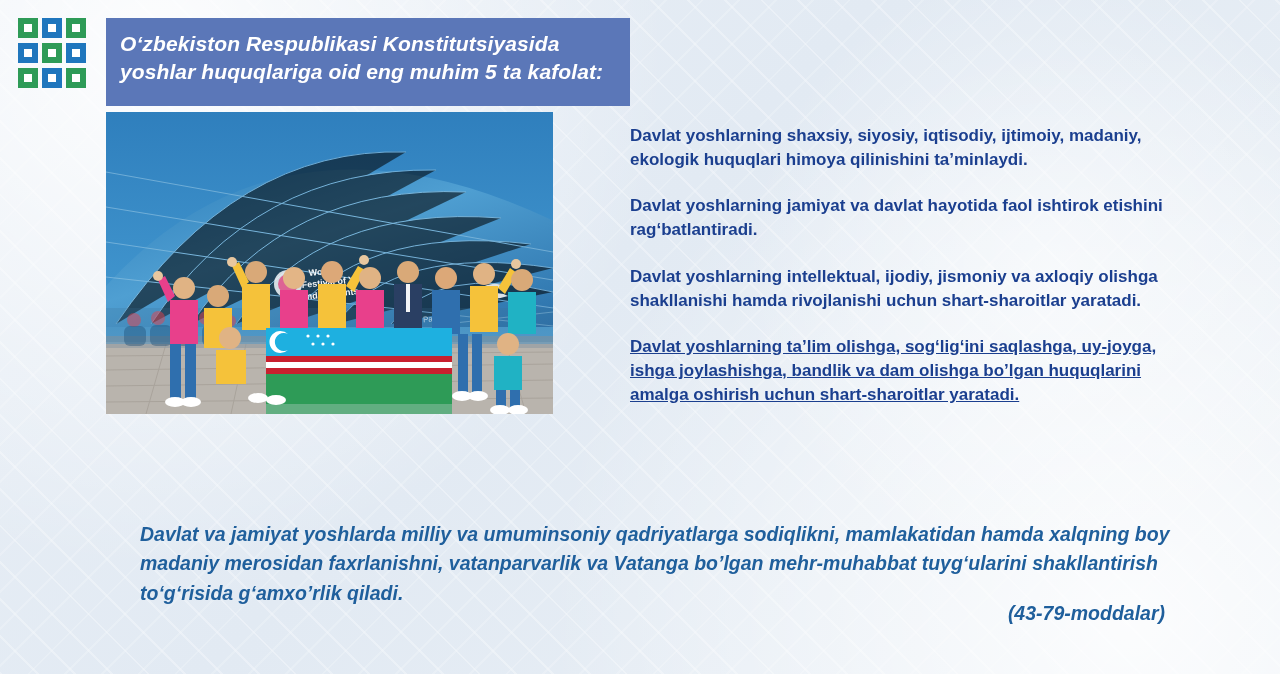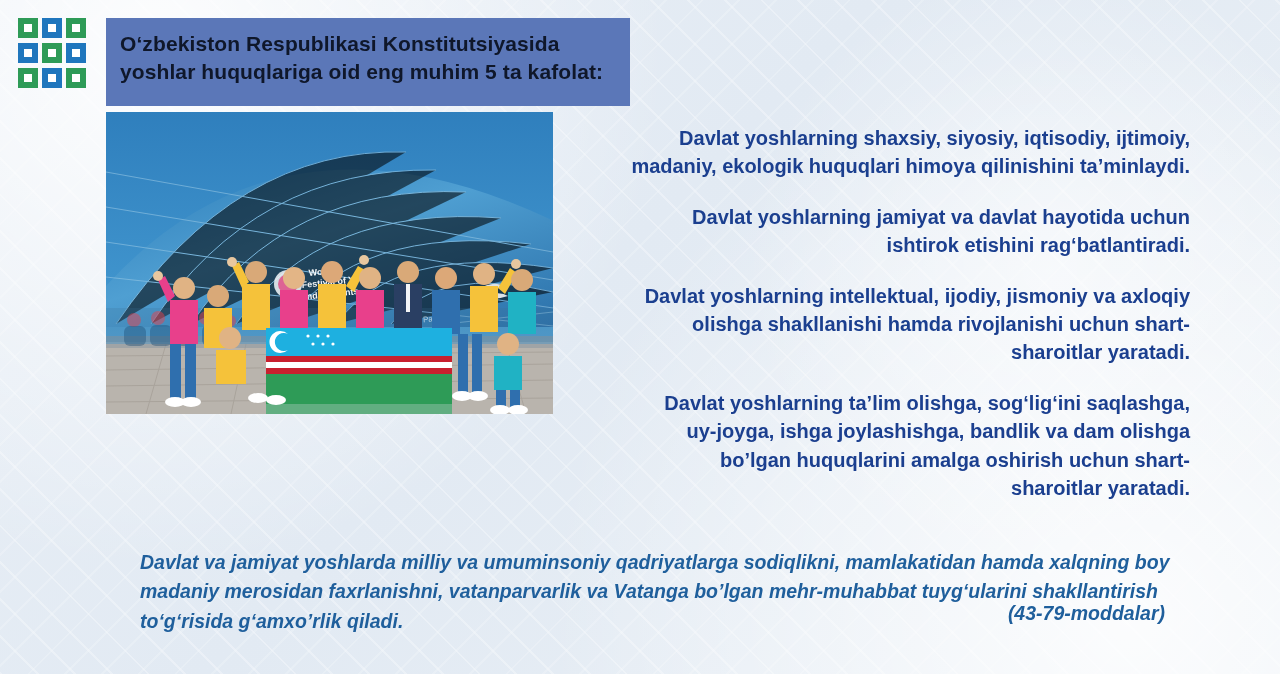--- a/index.html
+++ b/index.html
@@ -58,25 +58,26 @@
     position: absolute;
     left: 106px;
     top: 18px;
     width: 524px;
     min-height: 88px;
     background: #5b77b8;
     padding: 12px 16px 14px 14px;
     box-sizing: border-box;
   }
   .title-text {
-    color: #0f172a;
+    color: #ffffff;
     font-size: 21px;
     line-height: 1.33;
     font-weight: bold;
     letter-spacing: 0.1px;
+    font-style: italic;
   }
 
   
   .photo {
     position: absolute;
     left: 106px;
     top: 112px;
     width: 447px;
     height: 302px;
     overflow: hidden;
@@ -86,33 +87,32 @@
 
   
   .bullets {
     position: absolute;
     left: 630px;
     top: 124px;
     width: 560px;
   }
   .bullet {
     color: #1b3f8f;
-    font-size: 20px;
+    font-size: 17px;
     line-height: 1.42;
     font-weight: bold;
     margin-bottom: 22px;
-    text-align: right;
-  }
-  .bullet:last-child { margin-bottom: 0; }
+  }
+  .bullet:last-child { margin-bottom: 0; text-decoration: underline; }
 
   
   .footer-note {
     position: absolute;
     left: 140px;
-    top: 548px;
+    top: 520px;
     width: 1060px;
     color: #1f5f9c;
     font-size: 19.5px;
     line-height: 1.5;
     font-weight: bold;
     font-style: italic;
   }
   .footer-ref {
     position: absolute;
     left: 140px;
@@ -340,20 +340,20 @@
             <circle cx="410" cy="152" r="5"></circle>
             <circle cx="52" cy="164" r="5"></circle>
           </g>
         </g>
       </g>
     </svg>
   </div>
 
   <div class="bullets">
     <div class="bullet">Davlat yoshlarning shaxsiy, siyosiy, iqtisodiy, ijtimoiy, madaniy, ekologik huquqlari himoya qilinishini ta’minlaydi.</div>
-    <div class="bullet">Davlat yoshlarning jamiyat va davlat hayotida uchun ishtirok etishini rag‘batlantiradi.</div>
+    <div class="bullet">Davlat yoshlarning jamiyat va davlat hayotida faol ishtirok etishini rag‘batlantiradi.</div>
     <div class="bullet">Davlat yoshlarning intellektual, ijodiy, jismoniy va axloqiy olishga shakllanishi hamda rivojlanishi uchun shart-sharoitlar yaratadi.</div>
     <div class="bullet">Davlat yoshlarning ta’lim olishga, sog‘lig‘ini saqlashga, uy-joyga, ishga joylashishga, bandlik va dam olishga bo’lgan huquqlarini amalga oshirish uchun shart-sharoitlar yaratadi.</div>
   </div>
 
   <div class="footer-note">Davlat va jamiyat yoshlarda milliy va umuminsoniy qadriyatlarga sodiqlikni, mamlakatidan hamda xalqning boy madaniy merosidan faxrlanishni, vatanparvarlik va Vatanga bo’lgan mehr-muhabbat tuyg‘ularini shakllantirish to‘g‘risida g‘amxo’rlik qiladi.</div>
   <div class="footer-ref">(43-79-moddalar)</div>
 </div>
 
 </body></html>

